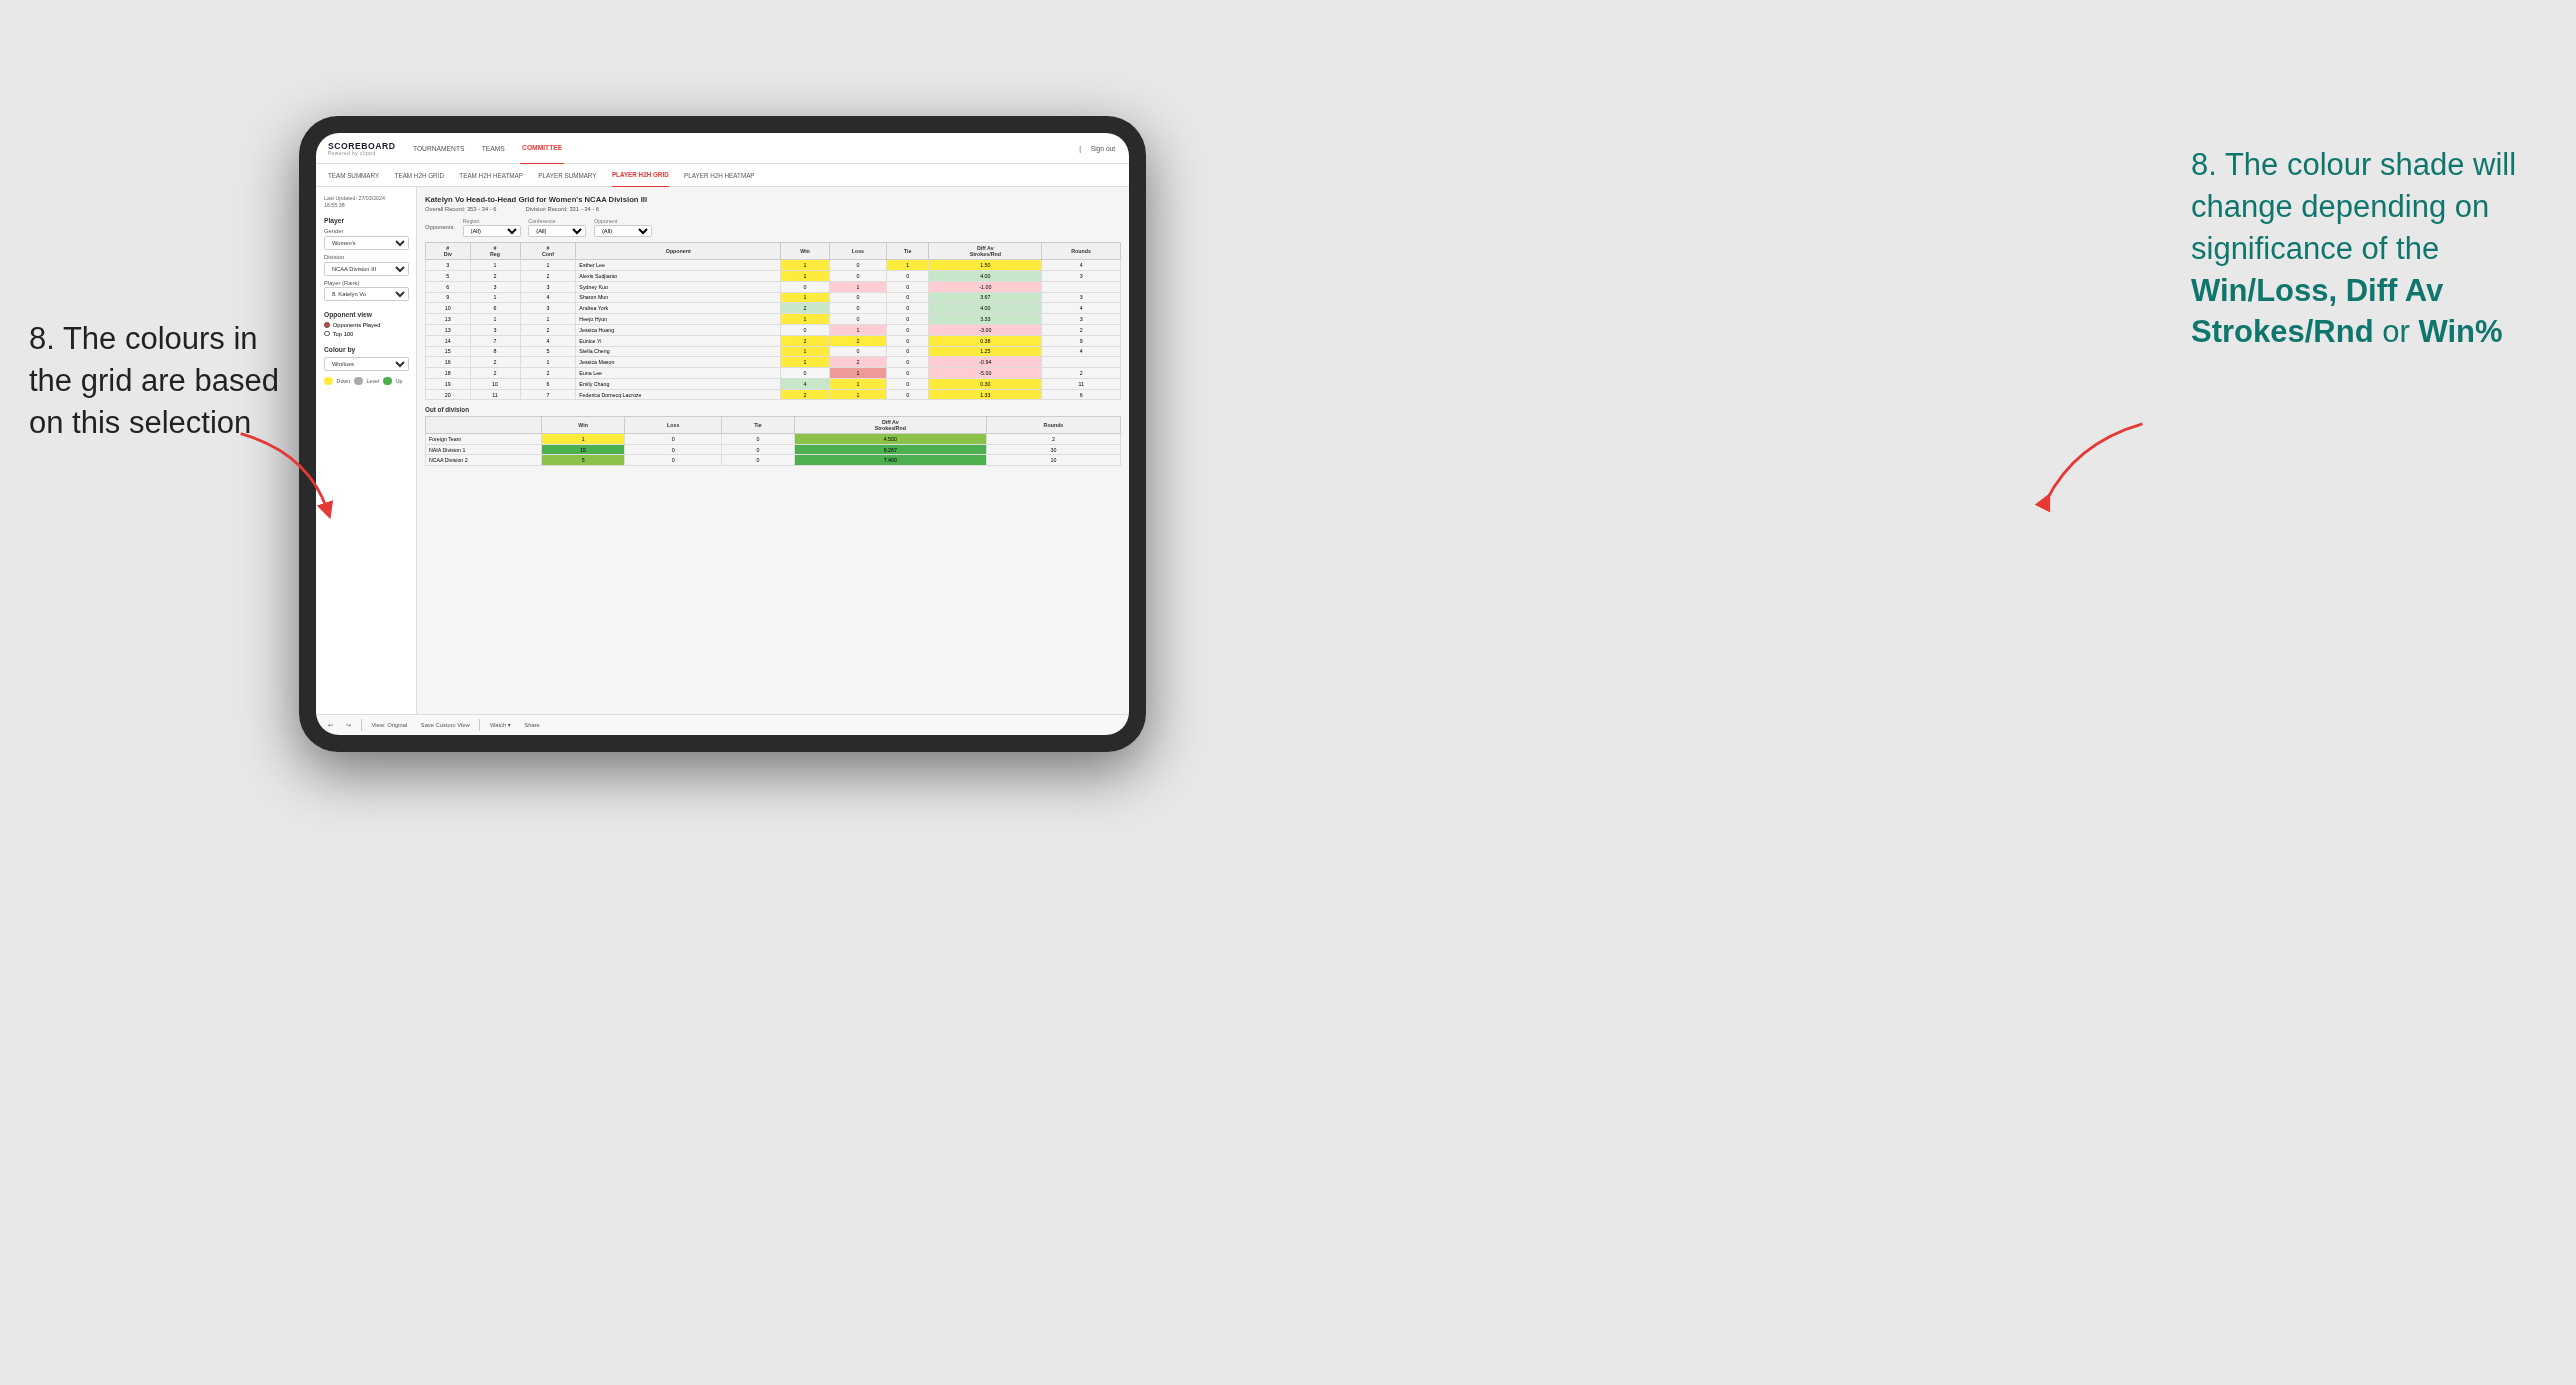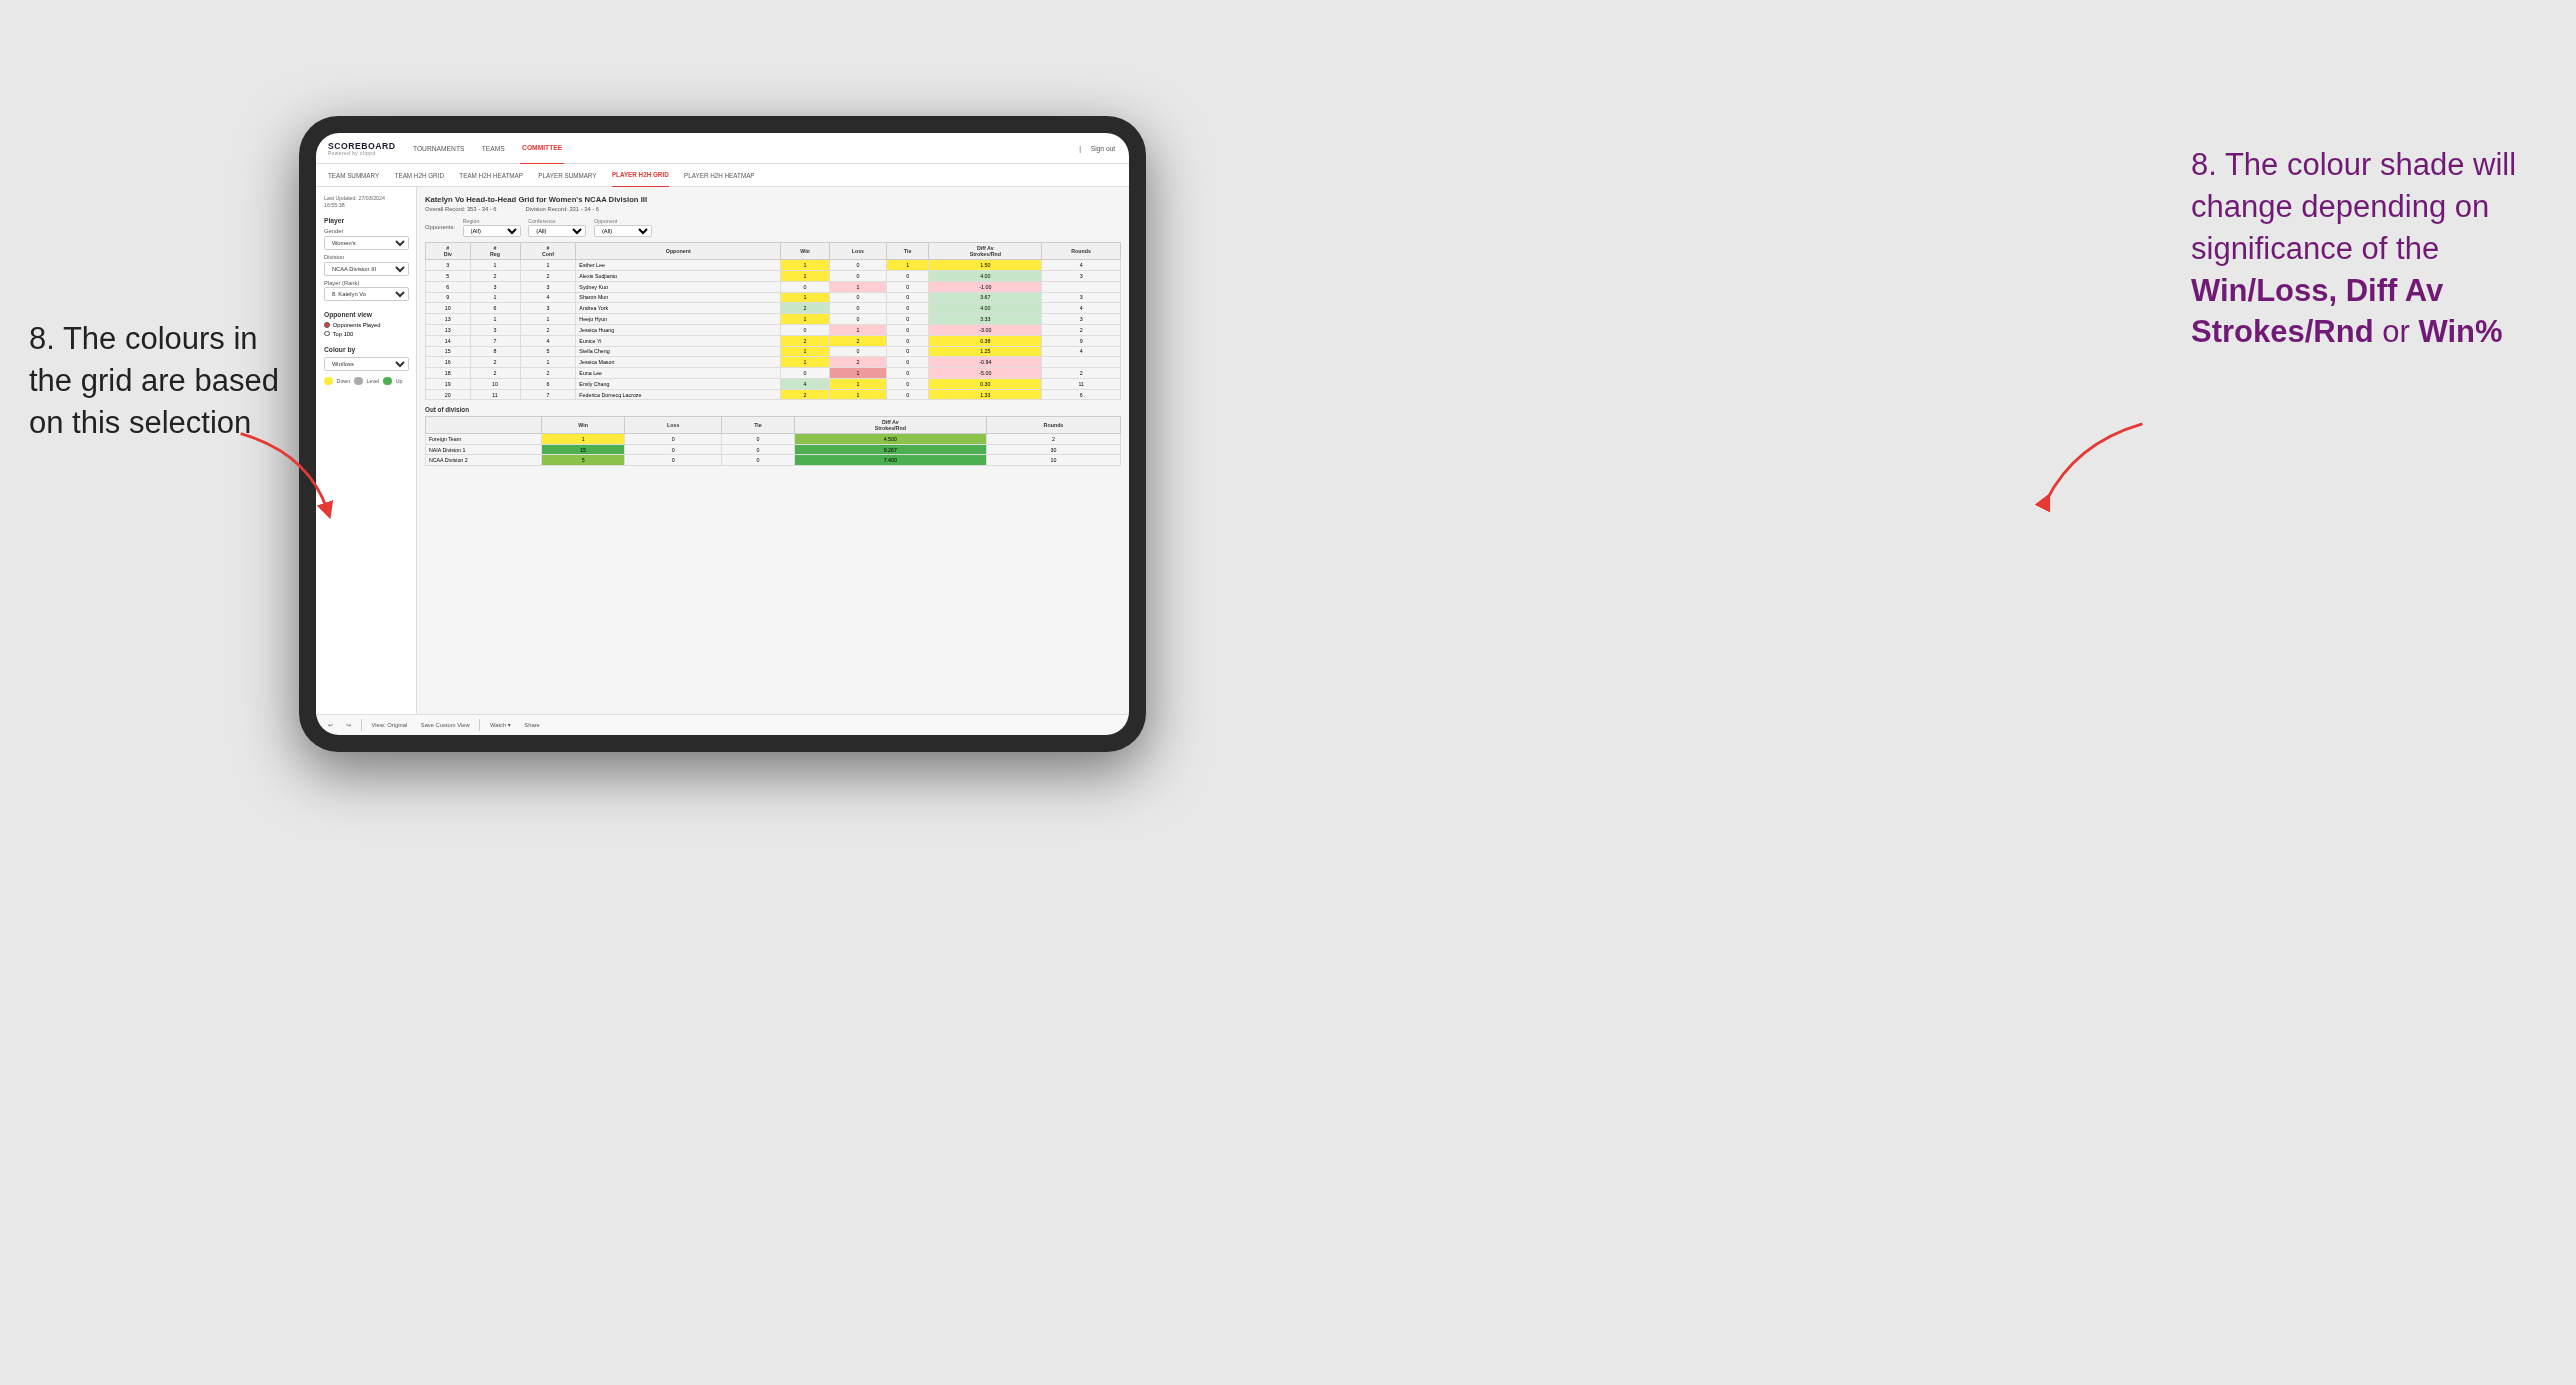--- a/index.html
+++ b/index.html
@@ -312,21 +312,21 @@
       font-size: 31px;
       color: #222;
       line-height: 1.35;
       max-width: 270px;
     }
     .annotation-right {
       position: absolute;
       right: 19px;
       top: 144px;
       font-size: 31px;
-      color: #701a75;
+      color: #0f766e;
       line-height: 1.35;
       max-width: 366px;
     }
     .annotation-right strong {
       font-weight: 900;
     }
 
     svg.arrow {
       overflow: visible;
     }

